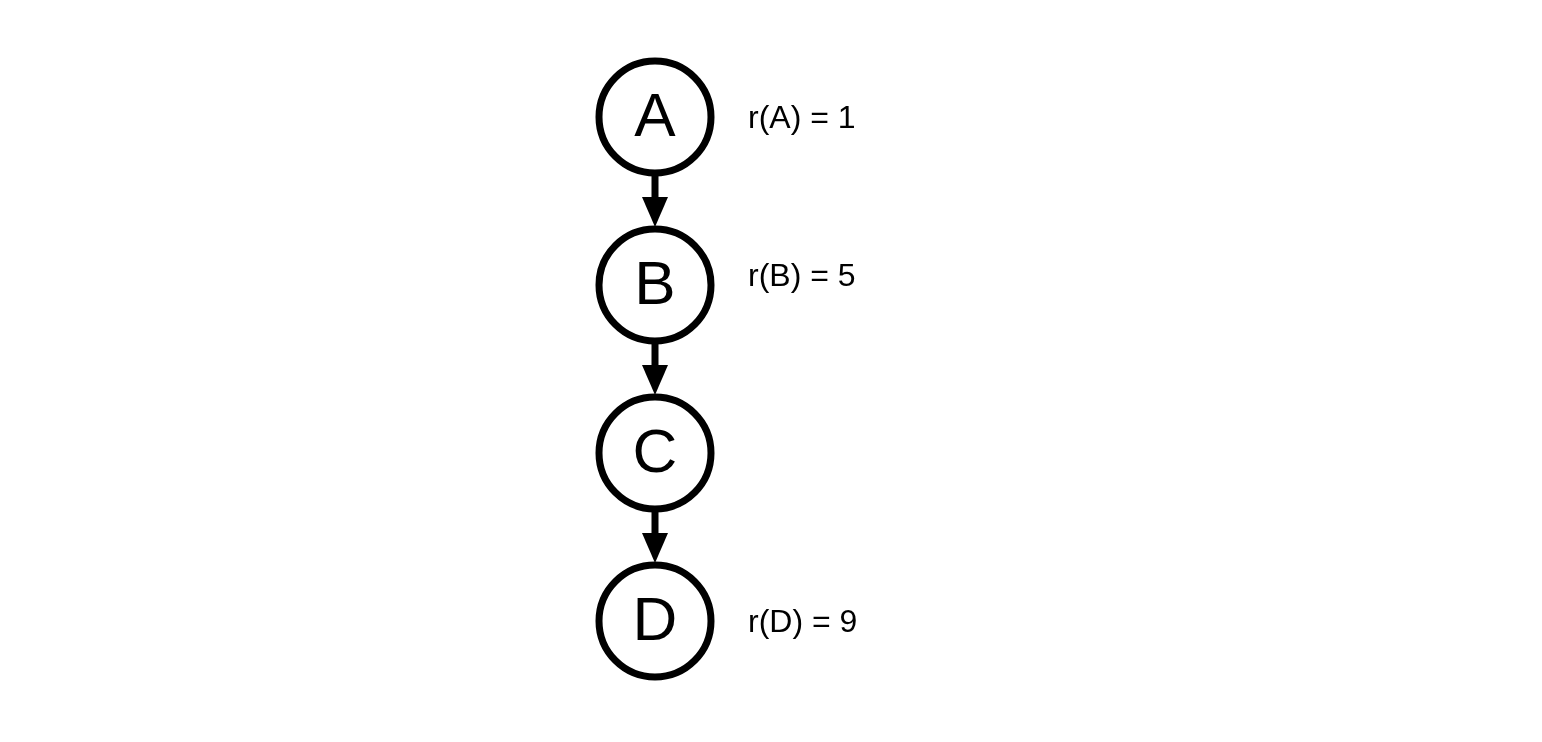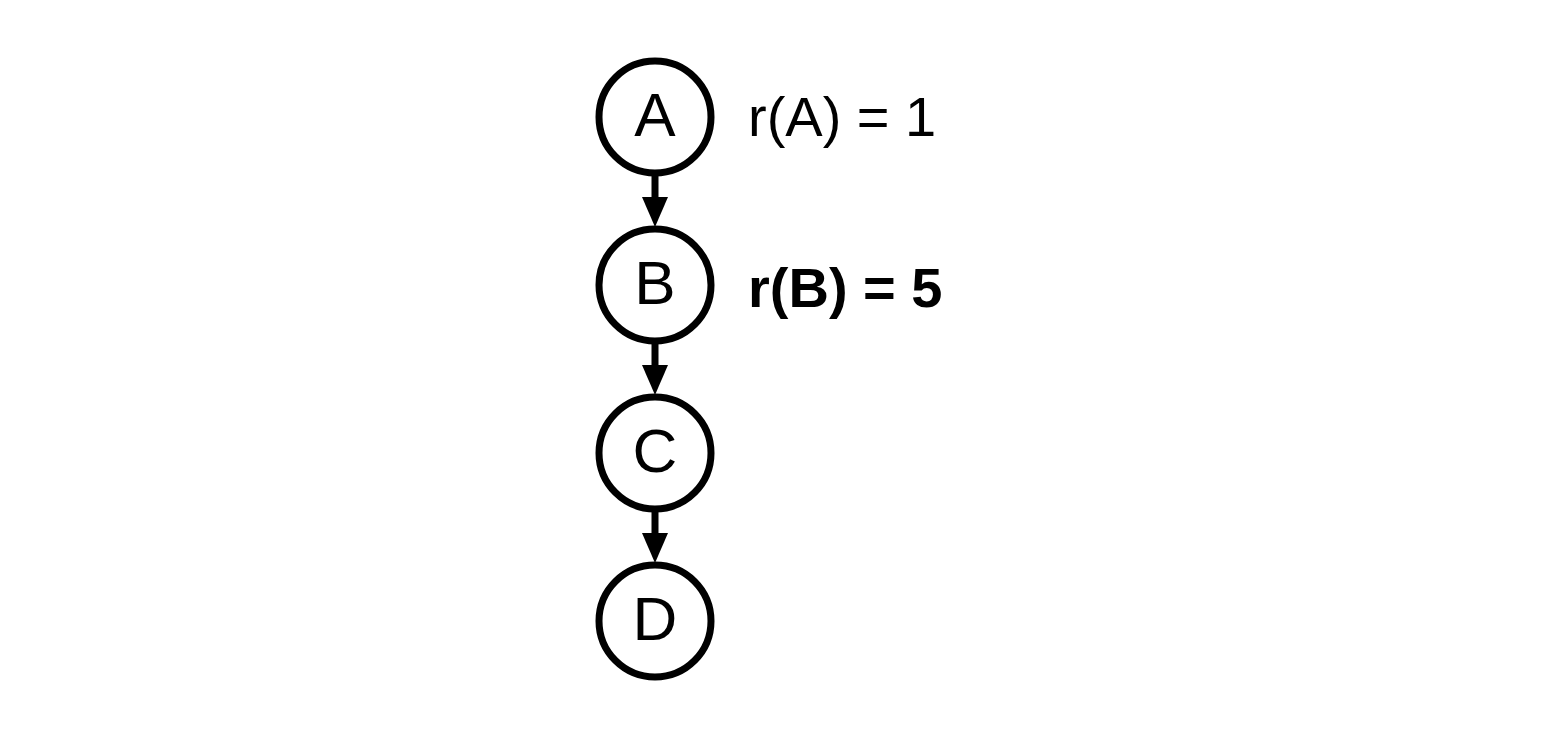--- a/index.html
+++ b/index.html
@@ -27,21 +27,21 @@
     transform: translate(-50%, -54%);
     font-size: 62px;
     line-height: 1;
     color: #000000;
     white-space: nowrap;
     user-select: none;
   }
   .annotation {
     position: absolute;
     transform: translate(0, -52%);
-    font-size: 56px;
+    font-size: 32px;
     line-height: 1;
     color: #000000;
     white-space: nowrap;
     user-select: none;
   }
 </style>
 </head>
 <body>
 
 <div class="canvas">
@@ -66,15 +66,16 @@
     <circle cx="655" cy="453" r="56" fill="#ffffff" stroke="#000000" stroke-width="7"></circle>
     <circle cx="655" cy="621" r="56" fill="#ffffff" stroke="#000000" stroke-width="7"></circle>
   </svg>
 
   <div class="node-label" style="left:655px; top:117px;">A</div>
   <div class="node-label" style="left:655px; top:285px;">B</div>
   <div class="node-label" style="left:655px; top:453px;">C</div>
   <div class="node-label" style="left:655px; top:621px;">D</div>
 
   <div class="annotation" style="left:748px; top:118px;">r(A) = 1</div>
-  <div class="annotation" style="left:748px; top:289px;font-weight:bold;">r(B) = 5</div>
+  <div class="annotation" style="left:748px; top:276px;">r(B) = 5</div>
+  <div class="annotation" style="left:748px; top:622px;">r(D) = 9</div>
 
 </div>
 
 </body></html>

